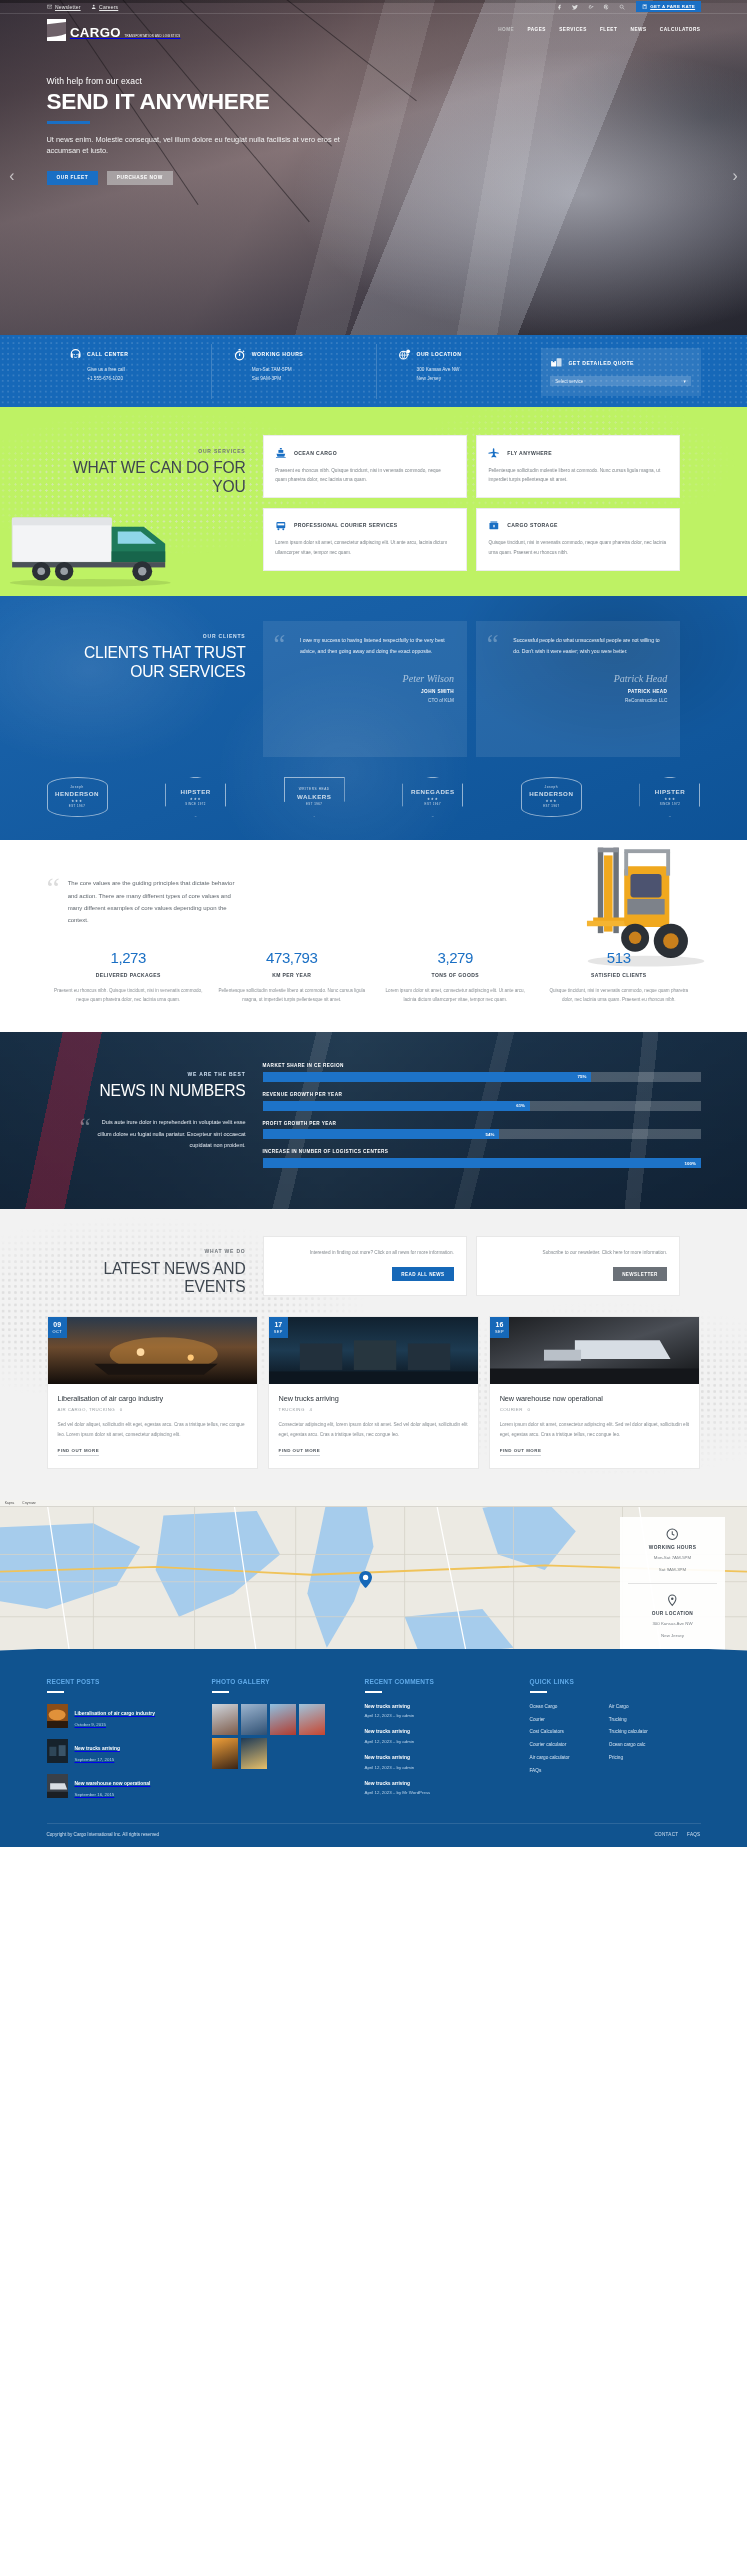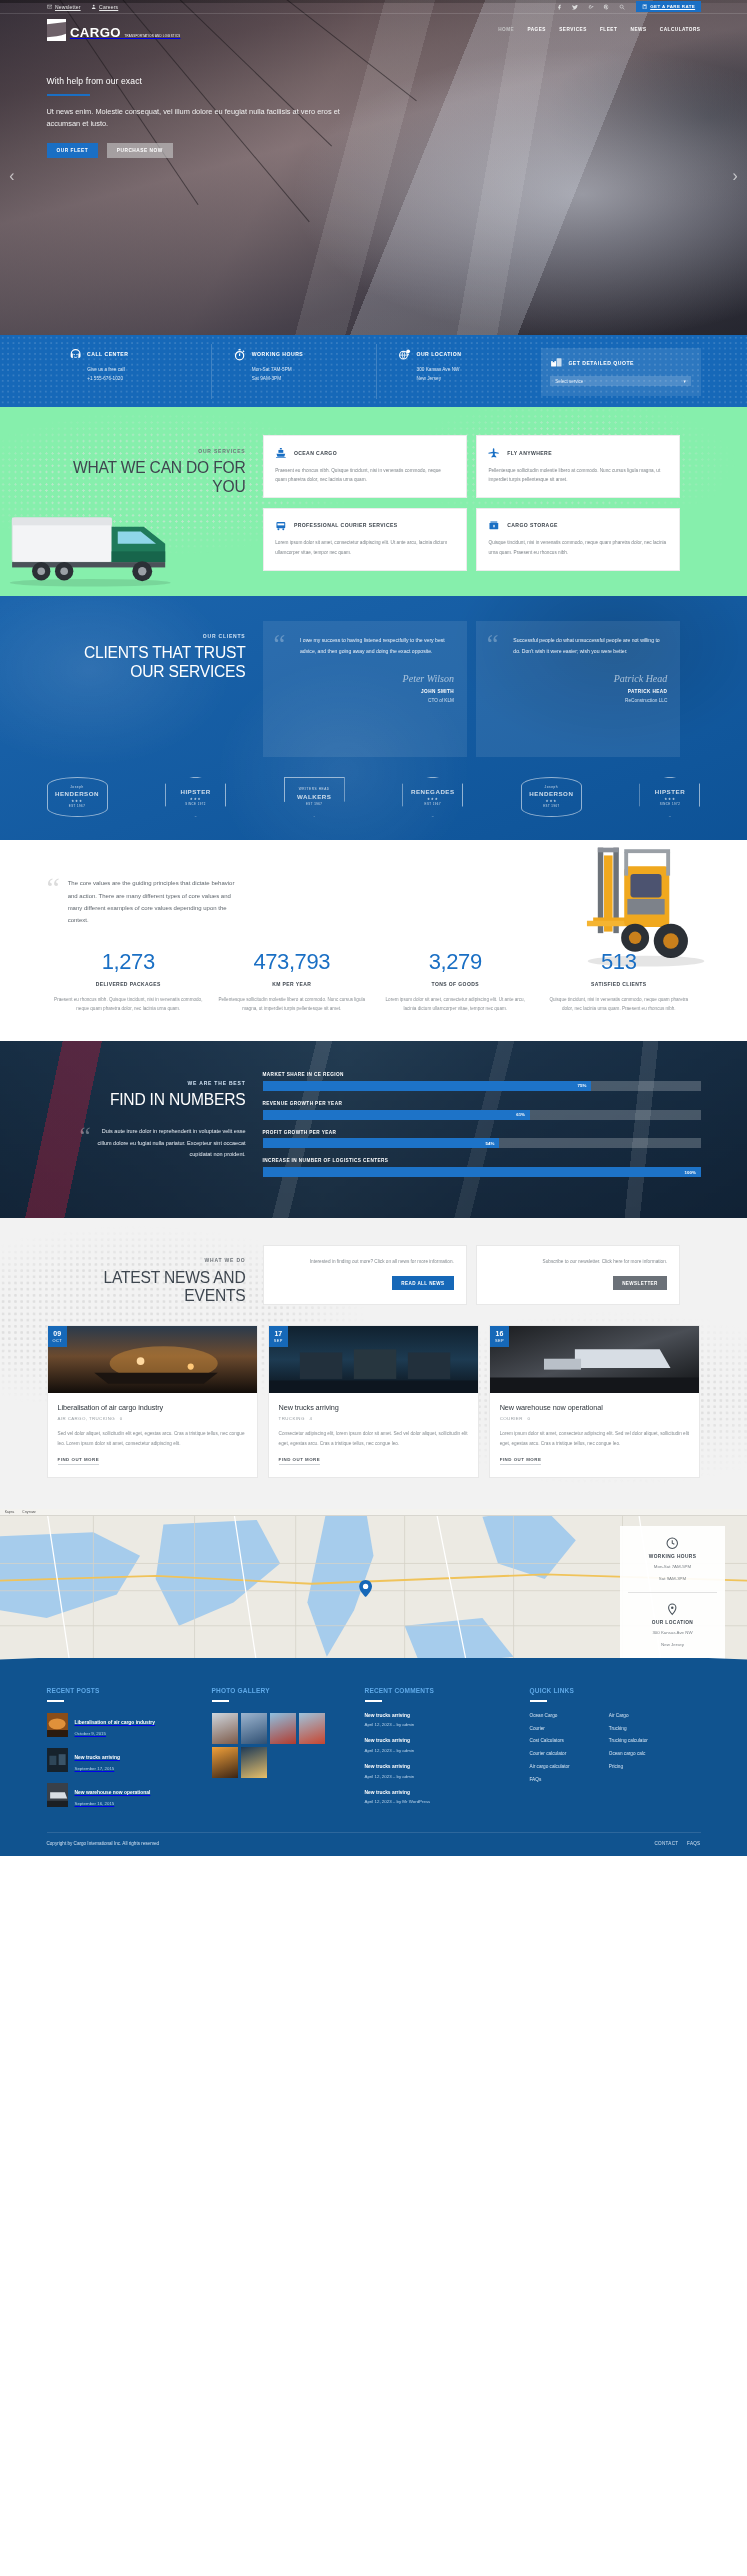--- a/index.html
+++ b/index.html
@@ -92,21 +92,21 @@
   .ib-lines div{ color:#dbe9f7; font-size:4.7px; line-height:1.85; }
   .quote-box{ width:160px; background:rgba(255,255,255,.10); padding:8.6px 9.3px 10px; }
   .quote-box .ib-head{gap:5.4px;}
   .sel{
     margin-top:7px;background:rgba(255,255,255,.16);height:10px;display:flex;align-items:center;
     justify-content:space-between;padding:0 5.4px;color:#eaf2fb;font-size:4.5px;
   }
   .sel span.cv{font-size:4.7px;}
 
   
-  .services{ position:relative; background:#86efac; padding:28px 0 25px; overflow:hidden;}
+  .services{ position:relative; background:#bef264; padding:28px 0 25px; overflow:hidden;}
   .dotmap{
     position:absolute; inset:0; opacity:.55;
     background-image:radial-gradient(circle, #e2e2e2 1.1px, transparent 1.2px);
     background-size:6.2px 6.2px;
     -webkit-mask-image:radial-gradient(ellipse 280px 101px at 21% 40%, #000 40%, transparent 72%),radial-gradient(ellipse 234px 93px at 76% 30%, #000 30%, transparent 72%);
     mask-image:radial-gradient(ellipse 280px 101px at 21% 40%, #000 40%, transparent 72%),radial-gradient(ellipse 234px 93px at 76% 30%, #000 30%, transparent 72%);
   }
   .sec-row{ display:flex; position:relative; z-index:2;}
   .sec-head{ width:216px; padding-right:17px; text-align:right; padding-top:12.5px;}
   .sec-kicker{ font-size:5px; letter-spacing:0.8px; color:#6f7479; font-weight:bold;}
@@ -152,21 +152,21 @@
   .badge .stars{font-size:3.4px;letter-spacing:0.8px;margin-top:1.6px;}
 
   
   .skills{ position:relative; background:#fff; padding:26.5px 0 0; overflow:hidden;}
   .skl-quote{ flex:1; display:flex; padding-top:11px;}
   .skl-quote .qm{ font-size:30px; line-height:.72; color:#dcdcdc; font-family:"Liberation Serif", serif; margin-right:7.8px;}
   .skl-quote p{ font-size:6px; color:#5f666d; line-height:2.05; max-width:175px;}
   .forklift{ position:absolute; right:31px; top:3.1px; width:140px; height:136px; }
   .stats{ display:flex; position:relative; z-index:2; margin-top:22px; padding-bottom:26.5px;}
   .stat{ flex:1; text-align:center; padding:0 7px;}
-  .stat .num{ font-size:22px; color:#1a6fc4; font-weight:400; letter-spacing:-0.4px;}
+  .stat .num{ font-size:15px; color:#1a6fc4; font-weight:400; letter-spacing:-0.4px;}
   .stat .lbl{ font-size:5px; color:#3e464f; font-weight:bold; letter-spacing:0.4px; margin-top:6.2px;}
   .stat p{ font-size:4.6px; color:#8a8f94; line-height:1.95; margin-top:9.3px;}
 
   
   .numbers{
     position:relative; padding:26.5px 0 31px; overflow:hidden;
     background:
       linear-gradient(180deg, rgba(15,40,65,.72), rgba(12,30,50,.82)),
       linear-gradient(100deg,#2c3d4c 0%, #405466 25%, #56707f 45%, #3b4e60 65%, #243240 100%);
   }
@@ -329,20 +329,21 @@
         <a href="#">SERVICES</a>
         <a href="#">FLEET</a>
         <a href="#">NEWS</a>
         <a href="#">CALCULATORS</a>
       </nav>
     </div>
   </div>
 
   <div class="wrap hero-body">
     <div class="h-sub">With help from our exact</div>
+    <div class="h-title">SEND IT ANYWHERE</div>
     <div class="h-rule"></div>
     <div class="h-text">Ut news enim. Molestie consequat, vel illum dolore eu feugiat nulla facilisis at vero eros et accumsan et iusto.</div>
     <div class="h-btns">
       <a class="bt-primary" href="#">OUR FLEET</a>
       <a class="bt-ghost" href="#">PURCHASE NOW</a>
     </div>
   </div>
   <div class="arrow l">‹</div>
   <div class="arrow r">›</div>
 </section>
@@ -606,21 +607,21 @@
       </div>
     </div>
   </div>
 </section>
 
 <section class="numbers">
   <div class="wrap">
     <div class="sec-row">
       <div class="sec-head">
         <div class="sec-kicker w">WE ARE THE BEST</div>
-        <div class="sec-title w">FIND IN NUMBERS</div>
+        <div class="sec-title w">NEWS IN NUMBERS</div>
         <div class="num-quote">
           <span class="qm">“</span>
           <p>Duis aute irure dolor in reprehenderit in voluptate velit esse cillum dolore eu fugiat nulla pariatur. Excepteur sint occaecat cupidatat non proident.</p>
         </div>
       </div>
       <div class="bars">
         <div class="bar-row">
           <div class="bar-lbl">MARKET SHARE IN CE REGION</div>
           <div class="bar-track">
             <div class="bar-fill" style="width:75%">

